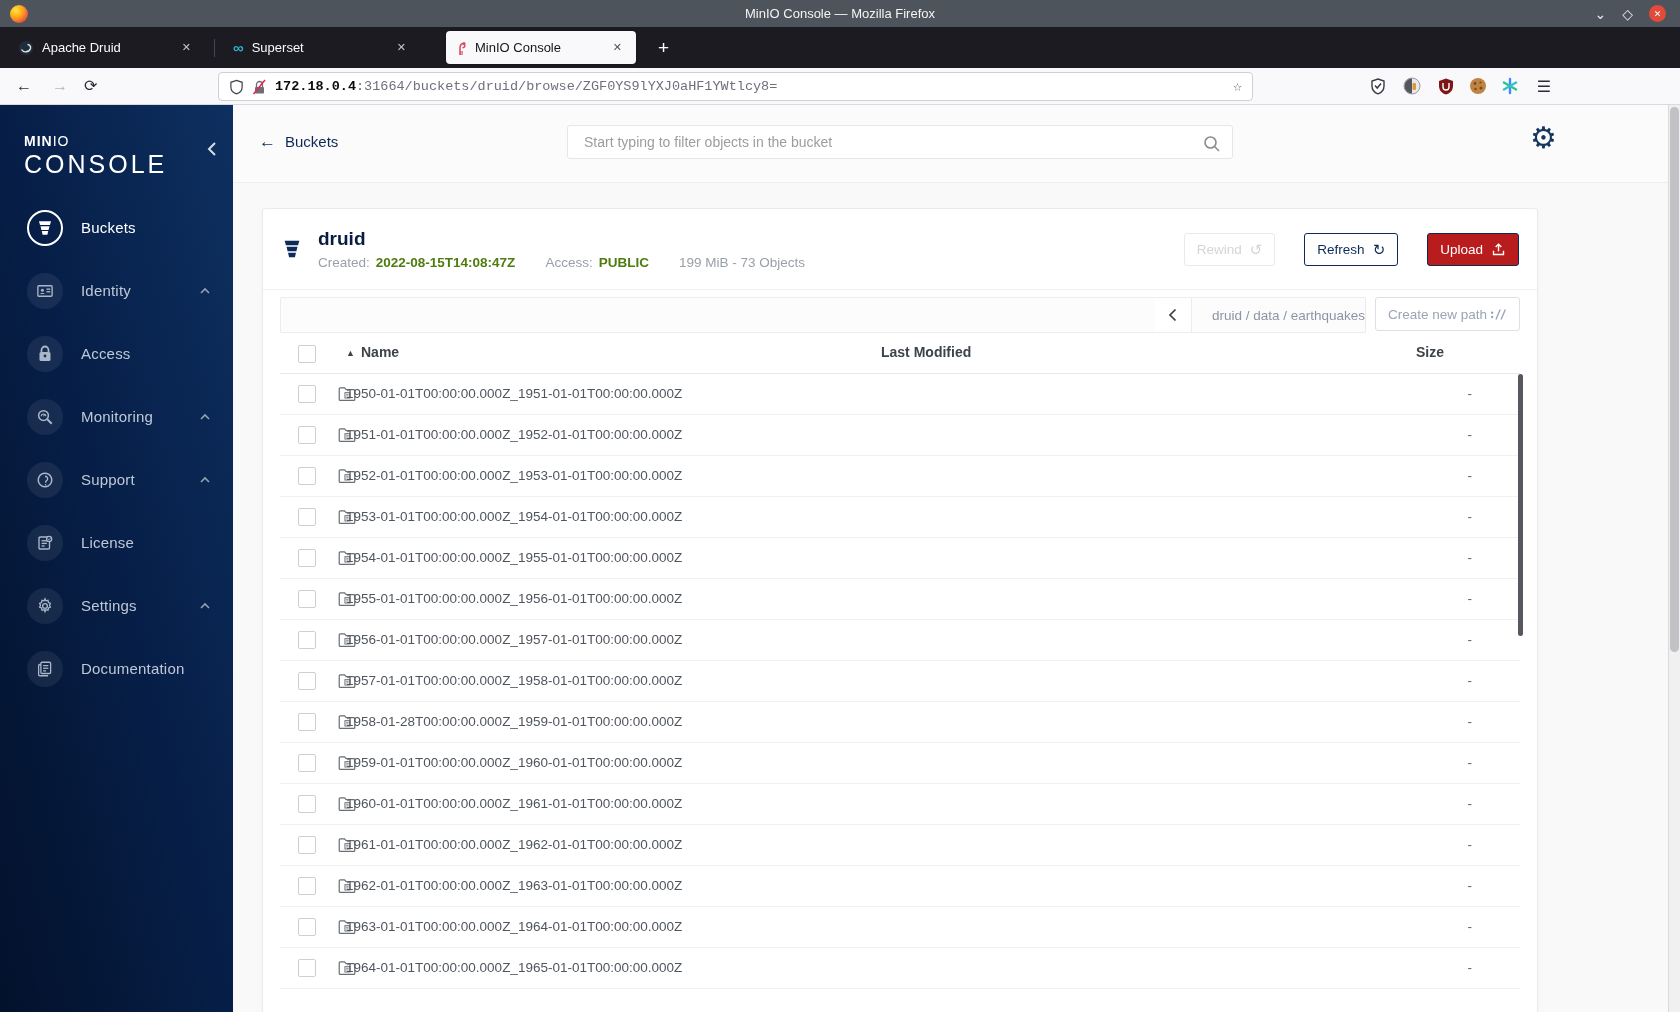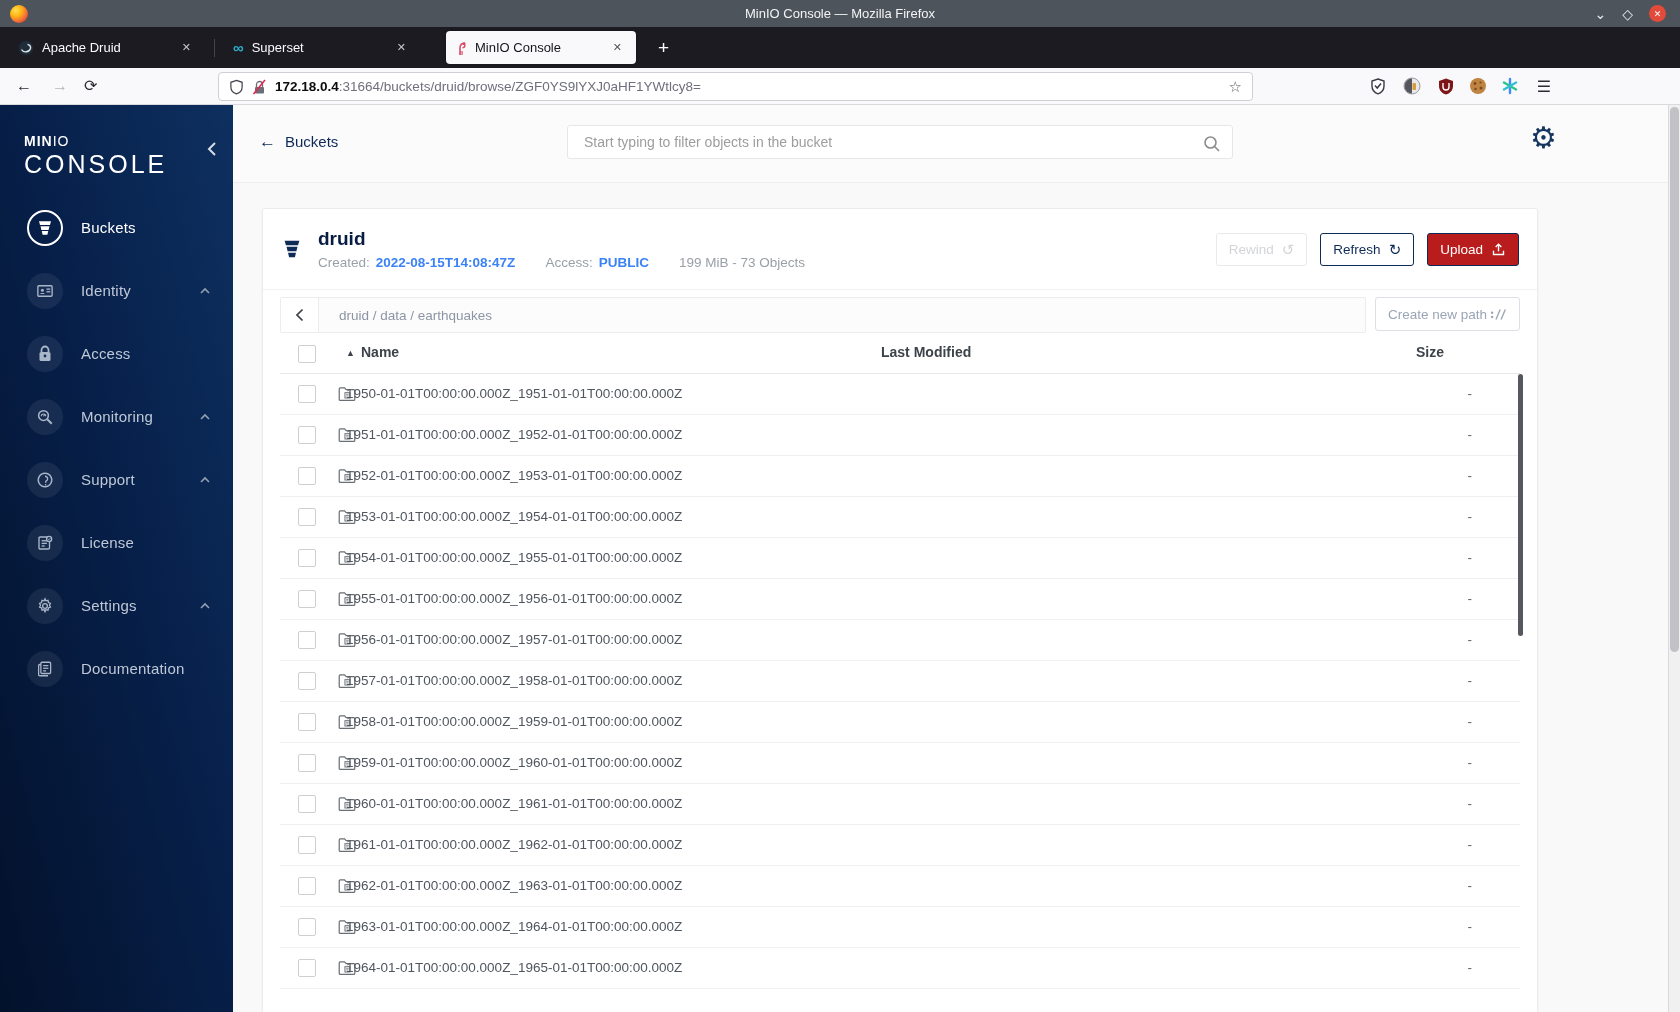--- a/index.html
+++ b/index.html
@@ -25,21 +25,21 @@
   .tab-label { font-size:13px; margin-left:8px; flex:1; white-space:nowrap; overflow:hidden; }
   .tab-close { font-size:11px; opacity:.75; padding:2px 4px; }
   .tab-sep { width:1px; height:18px; background:#46454f; margin-left:9px; }
   .newtab { color:#fbfbfe; font-size:19px; margin-left:16px; padding:0 6px; line-height:1; }
   .druid-ic { width:16px; height:16px; }
   .superset-ic { color:#29b0cd; font-size:15px; font-weight:bold; line-height:1; }
 
   
   .navbar { position:absolute; left:0; top:68px; width:100%; height:37px; background:#f9f9fb; border-bottom:1px solid #d9d9de; }
   .nav-glyph { position:absolute; top:8px; font-size:16px; line-height:20px; }
-  .urlbar { position:absolute; left:218px; top:4px; width:1035px; height:29px; background:#fff; border:1px solid #cfcfd8; border-radius:4px; display:flex; align-items:center; padding:0 10px; }
+  .urlbar { position:absolute; left:218px; top:4px; width:1035px; height:29px; background:#fff; border:1px solid #cfcfd8; border-radius:4px; display:flex; align-items:center; padding:0 10px;font-family:Liberation Mono, monospace; }
   .url-text { font-size:13.5px; margin-left:8px; white-space:nowrap; overflow:hidden; }
   .url-host { color:#0c0c0d; font-weight:bold; }
   .url-path { color:#6f6f7e; }
   .url-star { margin-left:auto; color:#5b5b66; font-size:15px; }
   .ext { position:absolute; top:8px; width:20px; height:20px; display:flex; align-items:center; justify-content:center; }
 
   
   .appbody { position:absolute; left:0; top:105px; width:1680px; height:907px; display:flex; }
 
   
@@ -71,32 +71,32 @@
   .search-input::placeholder { color:#9d9d9d; }
   .search-ic { position:absolute; right:12px; top:10px; }
   .gear-btn { position:absolute; left:1297px; top:18px; font-size:30px; color:#16365f; line-height:1; cursor:pointer; }
 
   
   .card { position:absolute; left:29px; top:103px; width:1276px; height:980px; background:#fff; border:1px solid #ebebeb; border-radius:3px; box-shadow:0 1px 3px rgba(0,0,0,.05); }
   .bucket-head { height:81px; display:flex; align-items:center; padding:0 18px; border-bottom:1px solid #f1f1f1; }
   .bucket-title-block { margin-left:15px; }
   .bucket-name { font-size:19px; font-weight:bold; color:#081c42; }
   .bucket-meta { margin-top:5px; font-size:13.5px; color:#9aa0a8; display:flex; gap:6px; align-items:baseline; }
-  .meta-strong { font-weight:bold; color:#3b82f6; }
+  .meta-strong { font-weight:bold; color:#4d7c0f; }
   .meta-gap { width:18px; }
   .head-actions { margin-left:auto; display:flex; gap:13px; }
-  .btn { height:33px; border-radius:3px; font-size:13.5px; display:flex; align-items:center; gap:8px; padding:0 12px; cursor:pointer; background:#fff; font-family:inherit; }
+  .btn { height:33px; border-radius:3px; font-size:13.5px; display:flex; align-items:center; gap:8px; padding:0 12px; cursor:pointer; background:#fff; font-family:inherit;margin-left:16px; }
   .btn-disabled { border:1px solid #eaeaeb; color:#d3d5d8; cursor:default; }
   .btn-outline { border:1px solid #0e2a57; color:#0e2a57; }
   .btn-solid { background:#b91c1c; border:1px solid #0e2a57; color:#fff; }
   .btn-glyph { font-size:15px; line-height:1; }
 
   
   .controls-row { margin:7px 17px 0; height:36px; display:flex; justify-content:space-between; }
-  .crumbs-box { width:1086px; display:flex; border:1px solid #ececec; background:#fcfcfc; border-radius:2px; }
+  .crumbs-box { width:1086px; display:flex; border:1px solid #ececec; background:#fcfcfc; border-radius:2px;justify-content:flex-end; }
   .crumb-back { width:38px; border-right:1px solid #ececec; display:flex; align-items:center; justify-content:center; cursor:pointer; background:#fff; }
   .crumbs { display:flex; align-items:center; padding-left:20px; font-size:13.5px; color:#8c95a4; cursor:pointer; }
   .create-path-btn { width:145px; height:34px; border:1px solid #dcdfe4; border-radius:3px; background:#fff; color:#9aa5b5; font-size:13.5px; display:flex; align-items:center; justify-content:center; gap:3px; cursor:pointer; font-family:inherit; }
 
   
   .table { margin:8px 17px 0; }
   .thead { position:relative; height:33px; border-bottom:1px solid #e8e8e8; }
   .checkbox { position:absolute; left:18px; top:4px; width:18px; height:18px; border:1px solid #cfcfcf; border-radius:2px; background:#fff; cursor:pointer; }
   .sort-ic { position:absolute; left:66px; top:7px; font-size:9px; color:#3d434a; }
   .th-name { position:absolute; left:81px; top:3px; font-size:14px; font-weight:bold; color:#3d434a; cursor:pointer; }
@@ -542,21 +542,21 @@
   <div class="trow">
     <span class="checkbox"></span>
     <span class="row-ic">
       <svg width="18" height="17" viewBox="0 0 22 20" fill="none" stroke="#6a6f74" stroke-width="1.5">
                     <path d="M1.5 4.5 a1.3 1.3 0 0 1 1.3 -1.3 h5.2 l2 2.2 h9.2 a1.3 1.3 0 0 1 1.3 1.3 v10.5 a1.3 1.3 0 0 1 -1.3 1.3 H2.8 a1.3 1.3 0 0 1 -1.3 -1.3 Z"></path>
                     <rect x="8.5" y="9" width="6" height="6.5" stroke-width="1.2"></rect>
                     <line x1="10" y1="11" x2="13" y2="11" stroke-width="1"></line>
                     <line x1="10" y1="13" x2="13" y2="13" stroke-width="1"></line>
                   </svg>
     </span>
-    <span class="rname">1958-01-01T00:00:00.000Z_1959-01-01T00:00:00.000Z</span>
+    <span class="rname">1958-01-28T00:00:00.000Z_1959-01-01T00:00:00.000Z</span>
     <span class="rsize">-</span>
   </div>
 
   <div class="trow">
     <span class="checkbox"></span>
     <span class="row-ic">
       <svg width="18" height="17" viewBox="0 0 22 20" fill="none" stroke="#6a6f74" stroke-width="1.5">
                     <path d="M1.5 4.5 a1.3 1.3 0 0 1 1.3 -1.3 h5.2 l2 2.2 h9.2 a1.3 1.3 0 0 1 1.3 1.3 v10.5 a1.3 1.3 0 0 1 -1.3 1.3 H2.8 a1.3 1.3 0 0 1 -1.3 -1.3 Z"></path>
                     <rect x="8.5" y="9" width="6" height="6.5" stroke-width="1.2"></rect>
                     <line x1="10" y1="11" x2="13" y2="11" stroke-width="1"></line>

